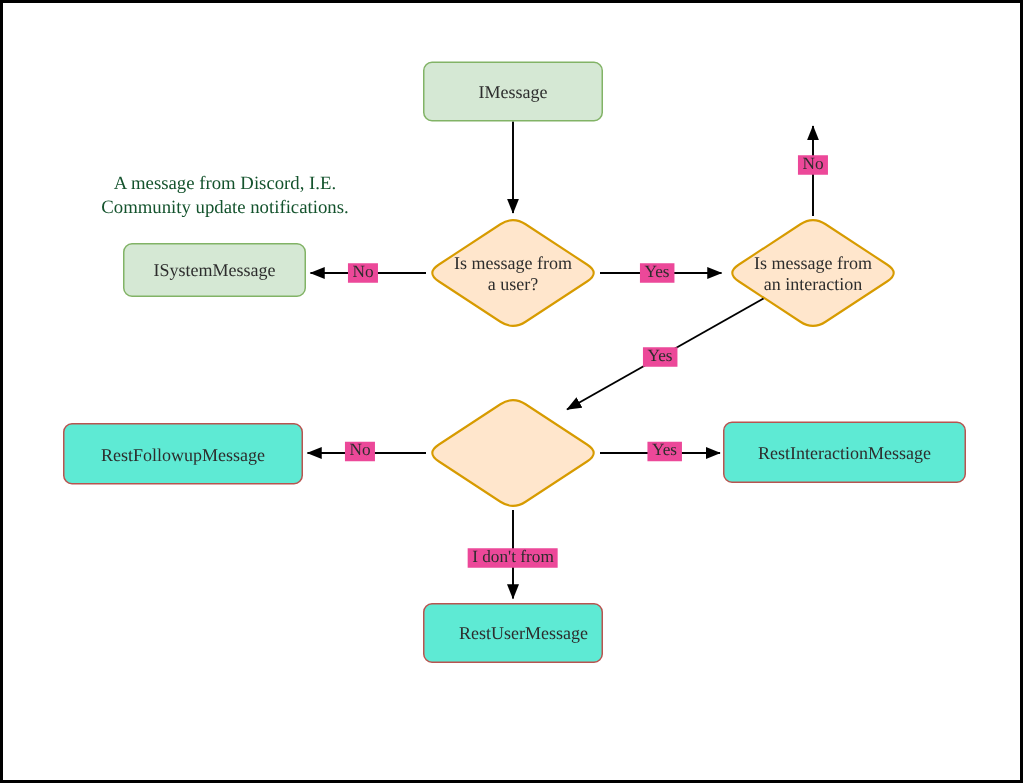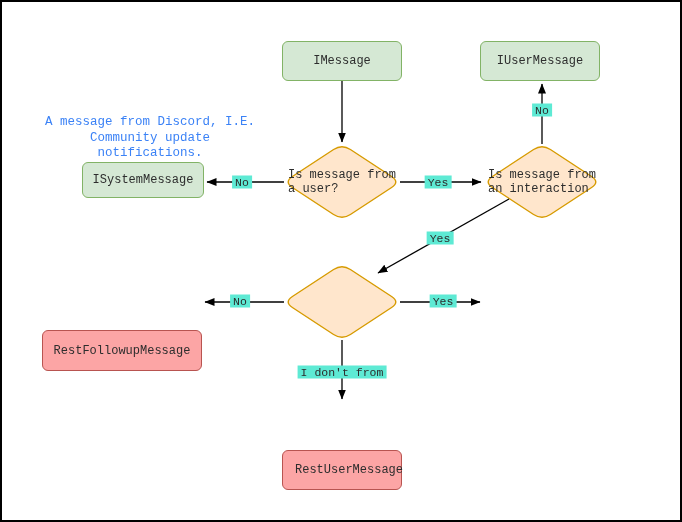--- a/index.html
+++ b/index.html
@@ -1,39 +1,39 @@
 <!DOCTYPE html>
 <html><head>
 <meta charset="utf-8">
 <style>
   html,body{margin:0;padding:0;background:#888;}
   #canvas{
     position:relative;width:682px;height:522px;background:#ffffff;
     border:2px solid #000;box-sizing:border-box;overflow:hidden;
-    font-family:Liberation Mono, monospace;color:#2d2d2d;
+    font-family:Liberation Serif, serif;color:#2d2d2d;
   }
   #connector-layer{position:absolute;left:0;top:0;width:678px;height:518px;}
   .node{
     position:absolute;display:flex;align-items:center;justify-content:center;
     border-radius:6px;border:1px solid;box-sizing:border-box;
     font-size:12px;text-align:center;line-height:14px;
   }
   .node.green{background:#d5e8d4;border-color:#82b366;}
-  .node.red{background:#fca5a5;border-color:#b85450;margin-top:48px;}
+  .node.red{background:#5eead4;border-color:#b85450;}
   .decision-label{
     position:absolute;display:flex;align-items:center;justify-content:center;
-    white-space:pre-line;font-size:12px;line-height:14px;
+    text-align:center;white-space:pre-line;font-size:12px;line-height:14px;
   }
   .edge-label{
     position:absolute;transform:translate(-50%,-50%);
-    background:#5eead4;padding:0 3px;font-size:11.5px;line-height:13px;white-space:nowrap;
+    background:#ec4899;padding:0 3px;font-size:11.5px;line-height:13px;white-space:nowrap;
   }
   .annotation{
     position:absolute;text-align:center;white-space:pre-line;
-    font-size:12.5px;line-height:15.5px;color:#3b82f6;
+    font-size:12.5px;line-height:15.5px;color:#14532d;
   }
 </style>
 </head>
 <body>
 
 <div id="canvas">
 
   <svg id="connector-layer" viewBox="0 0 678 518" xmlns="http://www.w3.org/2000/svg">
     <defs>
       <marker id="arrow" markerWidth="12" markerHeight="10" refX="9.5" refY="4" orient="auto" markerUnits="userSpaceOnUse">
@@ -50,26 +50,26 @@
     <line x1="398" y1="180" x2="479" y2="180" stroke="#000" stroke-width="1.3" marker-end="url(#arrow)"></line>
     <line x1="540" y1="142" x2="540" y2="82" stroke="#000" stroke-width="1.3" marker-end="url(#arrow)"></line>
     <line x1="507" y1="197" x2="376" y2="271" stroke="#000" stroke-width="1.3" marker-end="url(#arrow)"></line>
     <line x1="282" y1="300" x2="203" y2="300" stroke="#000" stroke-width="1.3" marker-end="url(#arrow)"></line>
     <line x1="398" y1="300" x2="478" y2="300" stroke="#000" stroke-width="1.3" marker-end="url(#arrow)"></line>
     <line x1="340" y1="338" x2="340" y2="397" stroke="#000" stroke-width="1.3" marker-end="url(#arrow)"></line>
   </svg>
 
   <div class="node green" style="left:280px;top:39px;width:120px;height:40px;">IMessage</div>
 
-  <div class="node green" style="left:478px;top:39px;width:120px;height:40px;">IUserMessage</div>
 
   <div class="node green" style="left:80px;top:160px;width:122px;height:36px;text-align:right;">ISystemMessage</div>
 
   <div class="node red" style="left:40px;top:280px;width:160px;height:41px;">RestFollowupMessage</div>
 
+  <div class="node red" style="left:480px;top:279px;width:162px;height:41px;">RestInteractionMessage</div>
 
   <div class="node red" style="left:280px;top:400px;width:120px;height:40px;padding-left:14px;">RestUserMessage</div>
 
   <div class="decision-label" style="left:282px;top:142px;width:116px;height:76px;">Is message from
 a user?</div>
 
   <div class="decision-label" style="left:482px;top:142px;width:116px;height:76px;">Is message from
 an interaction</div>
 
 

